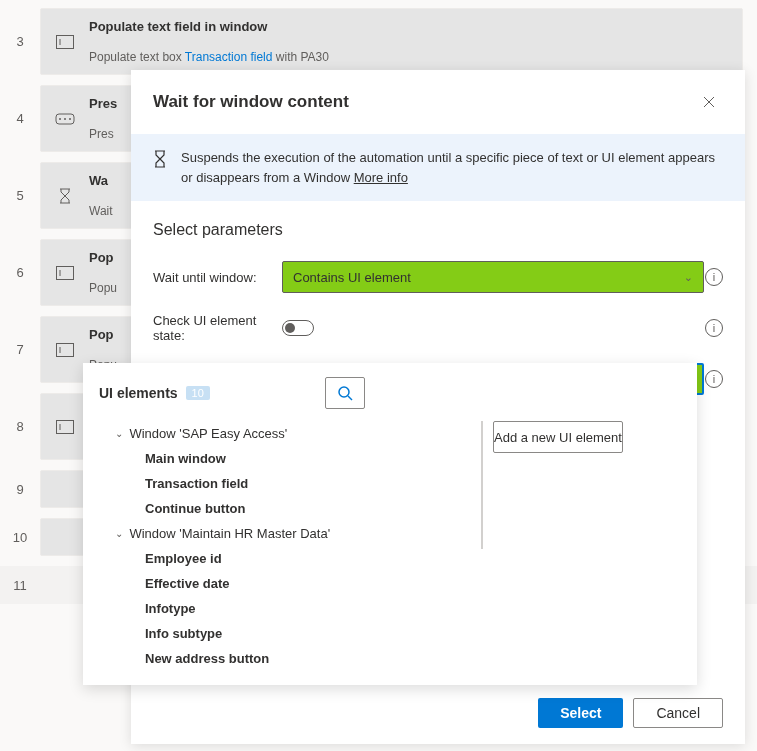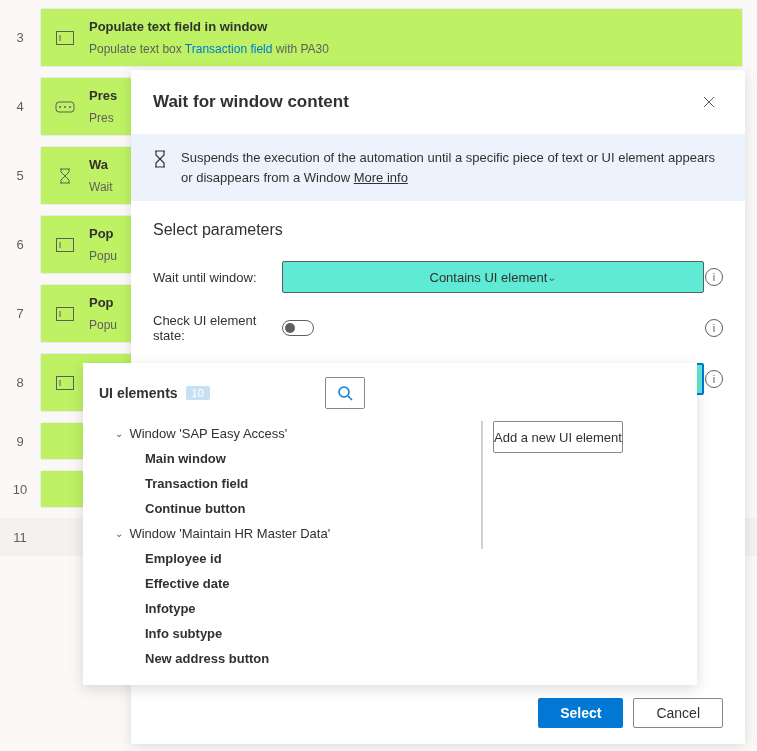--- a/index.html
+++ b/index.html
@@ -29,21 +29,21 @@
       align-items: center;
       margin-bottom: 10px;
     }
     .row-num {
       width: 40px;
       text-align: center;
       color: #605e5c;
       font-size: 13px;
     }
     .action-card {
-      background: #bef264;
+      background: #e5e5e5;
       border: 1px solid #edebe9;
       border-radius: 2px;
       padding: 10px 14px;
       display: flex;
       align-items: center;
       gap: 14px;
       flex: 1;
       margin-right: 14px;
     }
     .card-icon {
@@ -59,21 +59,21 @@
       flex-direction: column;
     }
     .card-title {
       color: #323130;
       font-weight: 600;
       font-size: 13px;
     }
     .card-sub {
       color: #605e5c;
       font-size: 12px;
-      margin-top: 8px;
+      margin-top: 16px;
     }
     .sub-link {
       color: #0078d4;
     }
     
     .dialog {
       position: absolute;
       top: 70px;
       left: 131px;
       width: 614px;
@@ -144,23 +144,23 @@
       flex-shrink: 0;
     }
     .param-select {
       flex: 1;
       height: 32px;
       border: 1px solid #605e5c;
       border-radius: 2px;
       padding: 0 10px;
       display: flex;
       align-items: center;
-      justify-content: center;
-      cursor: pointer;
-      background: #5eead4;
+      justify-content: space-between;
+      cursor: pointer;
+      background: #84cc16;
     }
     .param-select.focused {
       border: 2px solid #0078d4;
     }
     .chevron {
       color: #605e5c;
       font-size: 11px;
     }
     .info-icon {
       width: 18px;

